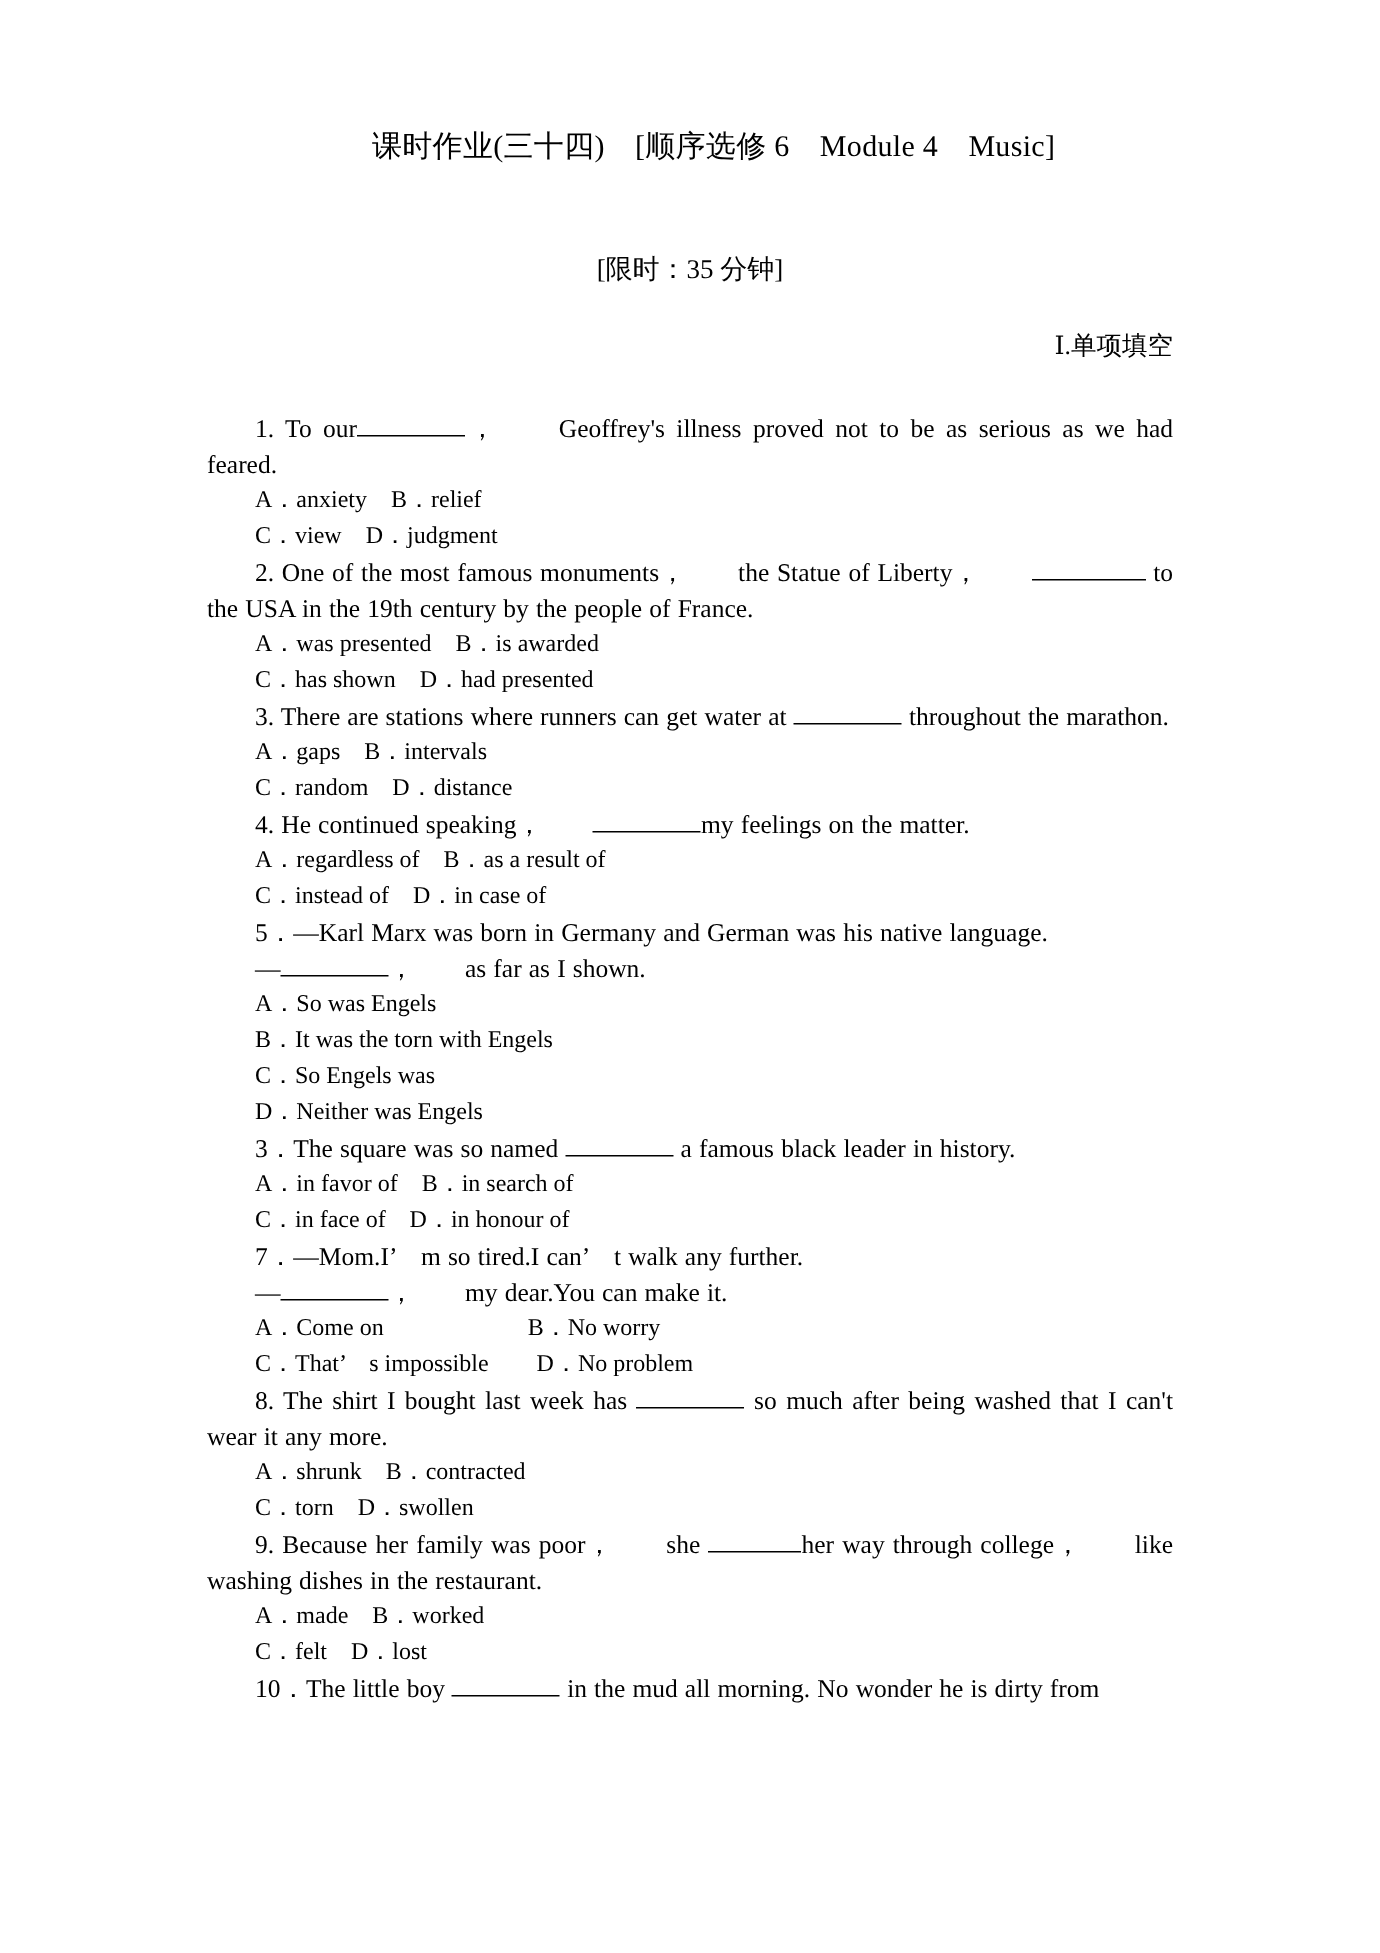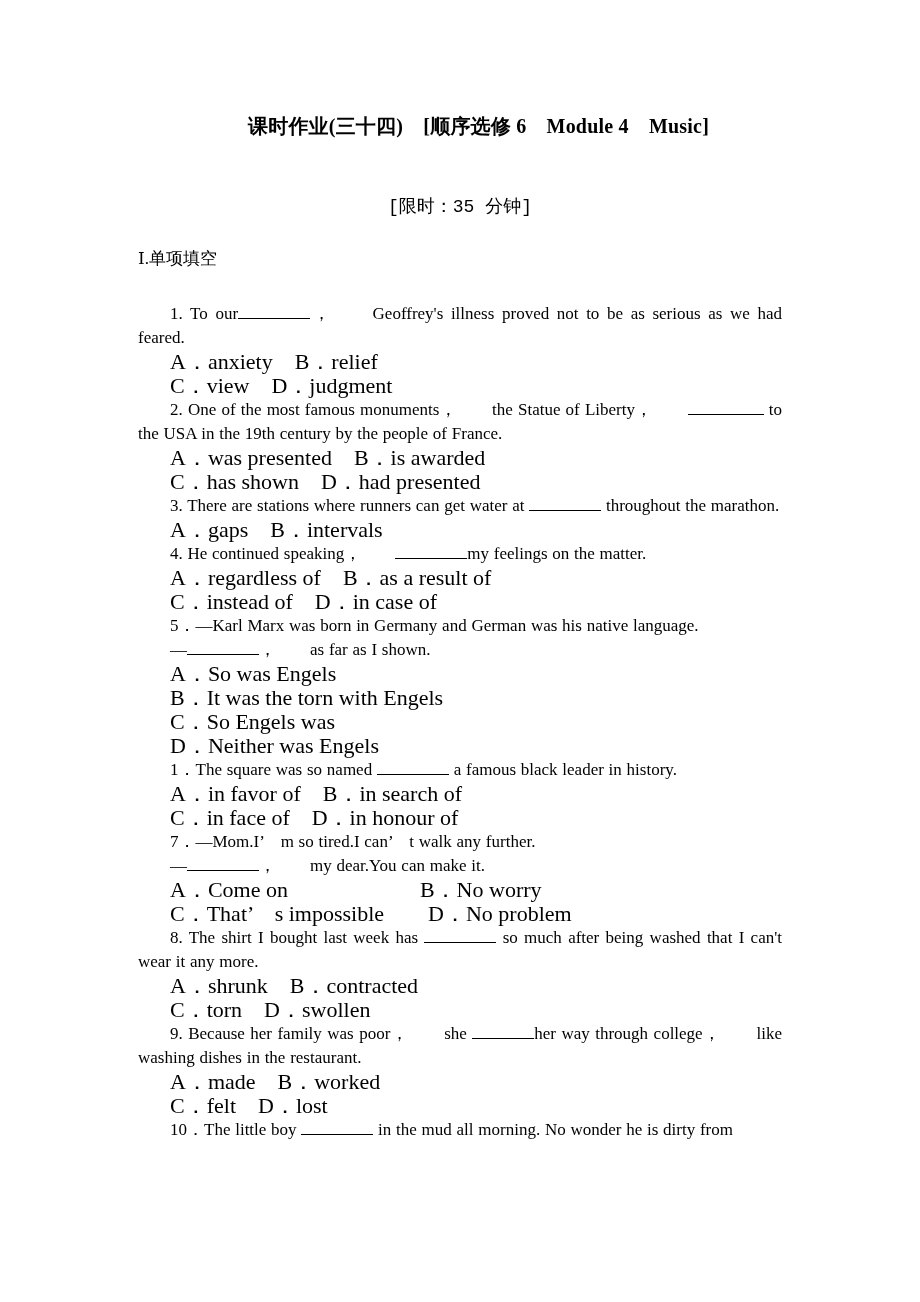--- a/index.html
+++ b/index.html
@@ -20,44 +20,43 @@
     left: 0; top: 0;
     width: 920px;
     height: 1302px;
     box-sizing: border-box;
     padding: 0 138px 0 138px;
   }
 
   
   .doc-title {
     margin: 0;
-    padding-top: 112px;
+    padding-top: 84px;
     font-size: 20px;
-    font-weight: bold;
+    font-weight: normal;
     line-height: 28px;
     text-align: left;
     text-indent: 110px;
     white-space: pre;
     letter-spacing: 0.2px;
   }
   .time-limit {
     margin: 0;
     padding-top: 54px;
     font-size: 18px;
     line-height: 26px;
     text-align: center;
     white-space: pre;
-    font-family: Liberation Mono, monospace;
   }
   .section-title {
     margin: 0;
     padding-top: 26px;
     font-size: 17px;
     line-height: 26px;
-    text-align: left;
+    text-align: right;
     white-space: pre;
   }
 
   
   .questions {
     padding-top: 30px;
   }
   .q {
     margin: 0;
   }
@@ -69,21 +68,21 @@
     text-align-last: left;
     text-indent: 32px;
     white-space: pre-wrap;
     word-spacing: 0.5px;
   }
   .stem.dash-line {
     text-indent: 32px;
   }
   .opts {
     margin: 0;
-    font-size: 22px;
+    font-size: 16px;
     line-height: 24px;
     text-indent: 32px;
     white-space: pre;
   }
   .blank {
     display: inline-block;
     border-bottom: 1px solid #000;
     vertical-align: baseline;
   }
   .b-sm { width: 62px; }
@@ -111,39 +110,40 @@
 
     <div class="q">
       <p class="stem"><span>2. One of the most famous monuments，　　the Statue of Liberty，　　</span><span class="blank b-lg"></span><span> to the USA in the 19th century by the people of France.</span></p>
       <p class="opts">A．was presented　B．is awarded</p>
       <p class="opts">C．has shown　D．had presented</p>
     </div>
 
     <div class="q">
       <p class="stem"><span>3. There are stations where runners can get water at </span><span class="blank b-md"></span><span> throughout the marathon.</span></p>
       <p class="opts">A．gaps　B．intervals</p>
+      <p class="opts">C．random　D．distance</p>
     </div>
 
     <div class="q">
       <p class="stem"><span>4. He continued speaking，　　</span><span class="blank b-md"></span><span>my feelings on the matter.</span></p>
       <p class="opts">A．regardless of　B．as a result of</p>
       <p class="opts">C．instead of　D．in case of</p>
     </div>
 
     <div class="q">
       <p class="stem">5．—Karl Marx was born in Germany and German was his native language.</p>
       <p class="stem dash-line"><span>—</span><span class="blank b-md"></span><span>，　　as far as I shown.</span></p>
       <p class="opts">A．So was Engels</p>
       <p class="opts">B．It was the torn with Engels</p>
       <p class="opts">C．So Engels was</p>
       <p class="opts">D．Neither was Engels</p>
     </div>
 
     <div class="q">
-      <p class="stem"><span>1．The square was so named </span><span class="blank b-md"></span><span> a famous black leader in history.</span></p>
+      <p class="stem"><span>3．The square was so named </span><span class="blank b-md"></span><span> a famous black leader in history.</span></p>
       <p class="opts">A．in favor of　B．in search of</p>
       <p class="opts">C．in face of　D．in honour of</p>
     </div>
 
     <div class="q">
       <p class="stem">7．—Mom.I’　m so tired.I can’　t walk any further.</p>
       <p class="stem dash-line"><span>—</span><span class="blank b-md"></span><span>，　　my dear.You can make it.</span></p>
       <p class="opts">A．Come on　　　　　　B．No worry</p>
       <p class="opts">C．That’　s impossible　　D．No problem</p>
     </div>

